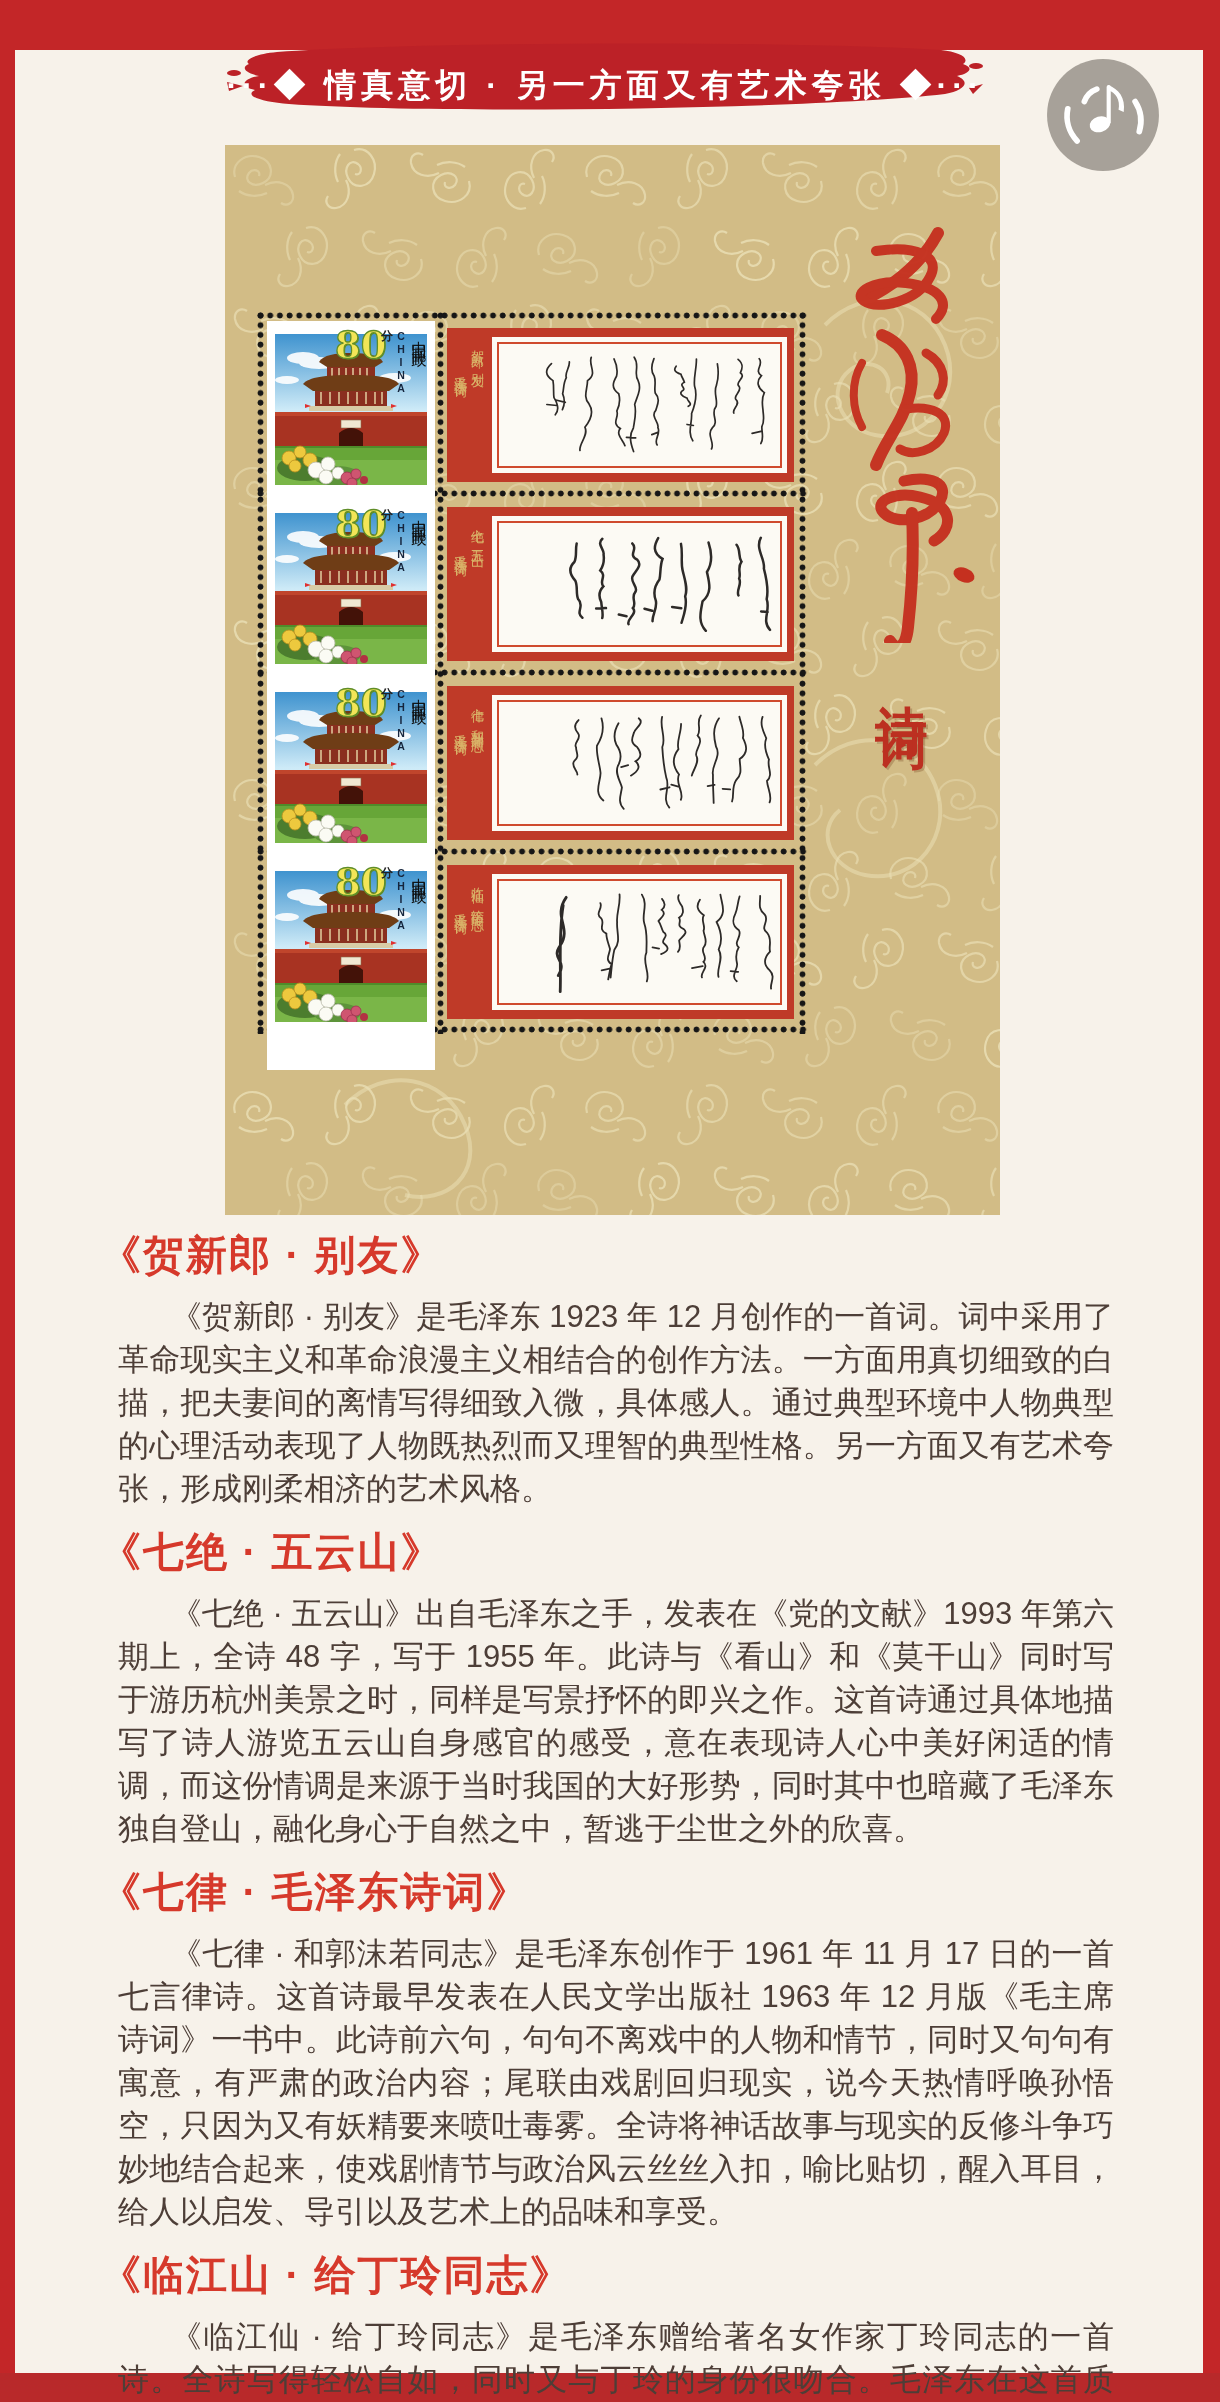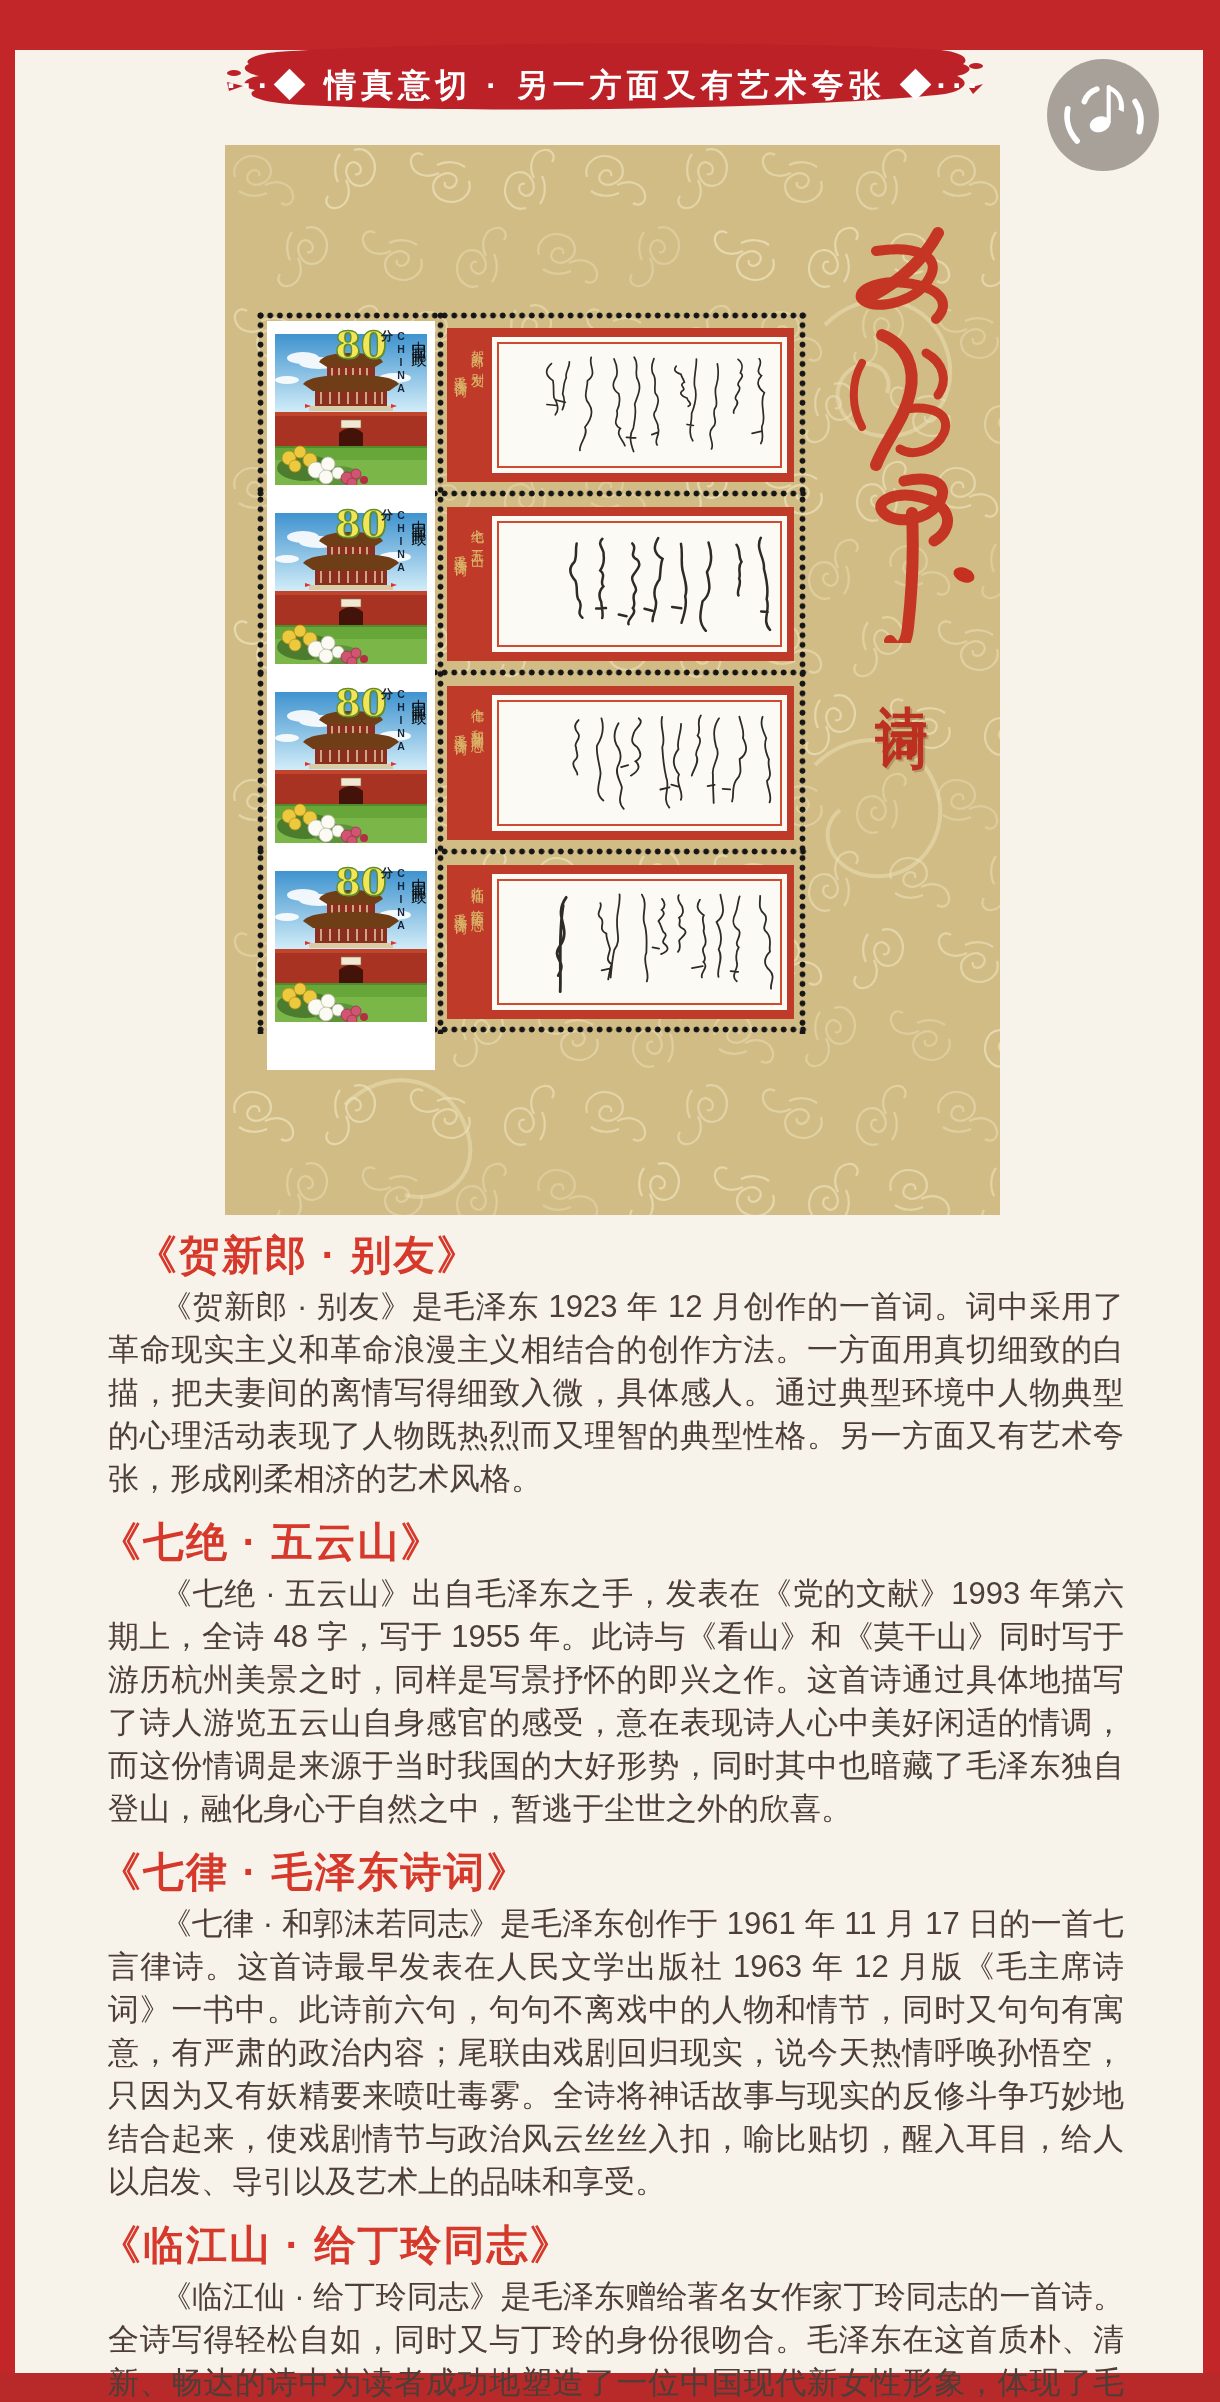--- a/index.html
+++ b/index.html
@@ -58,22 +58,22 @@
 
   .sig{position:absolute;left:593px;top:78px;}
   .shici{position:absolute;left:642px;top:518px;height:170px;writing-mode:vertical-rl;text-orientation:upright;
     font-family:"DejaVu Serif",serif;font-weight:bold;font-size:52px;letter-spacing:14px;
     color:var(--shici-red,#bc3021);text-shadow:2px 2px 0 rgba(110,60,25,0.28);}
 
   
   main{position:absolute;left:100px;top:1233px;width:1032px;}
   main h2{font-size:41px;line-height:44px;margin:20px 0 4px;color:var(--heading-red,#d6392b);
     font-weight:bold;letter-spacing:2px;}
-  main section:first-child h2{margin-top:0;margin-left:36px;}
-  main p{font-size:31px;line-height:43px;margin:8px;color:var(--body-text,#4d3e37);
+  main section:first-child h2{margin-top:0;}
+  main p{font-size:31px;line-height:43px;margin:18px;color:var(--body-text,#4d3e37);
     text-indent:1.7em;text-align:justify;}
 </style>
 </head>
 <body style="--accent-red: #c32628; --banner-red: #bc2127; --cream-bg: #f7f2ea; --sheet-tan: #d2bc86; --pattern-cream: #eadfb5; --label-red: #bf3a28; --gold: #d9b469; --heading-red: #d6392b; --body-text: #4d3e37; --shici-red: #bc3021;">
 
 <svg width="0" height="0" style="position:absolute" aria-hidden="true">
   <defs>
     <linearGradient id="sky" x1="0" y1="0" x2="0" y2="1">
       <stop offset="0" stop-color="#3f93cf"></stop>
       <stop offset="0.7" stop-color="#cdeaf7"></stop>

